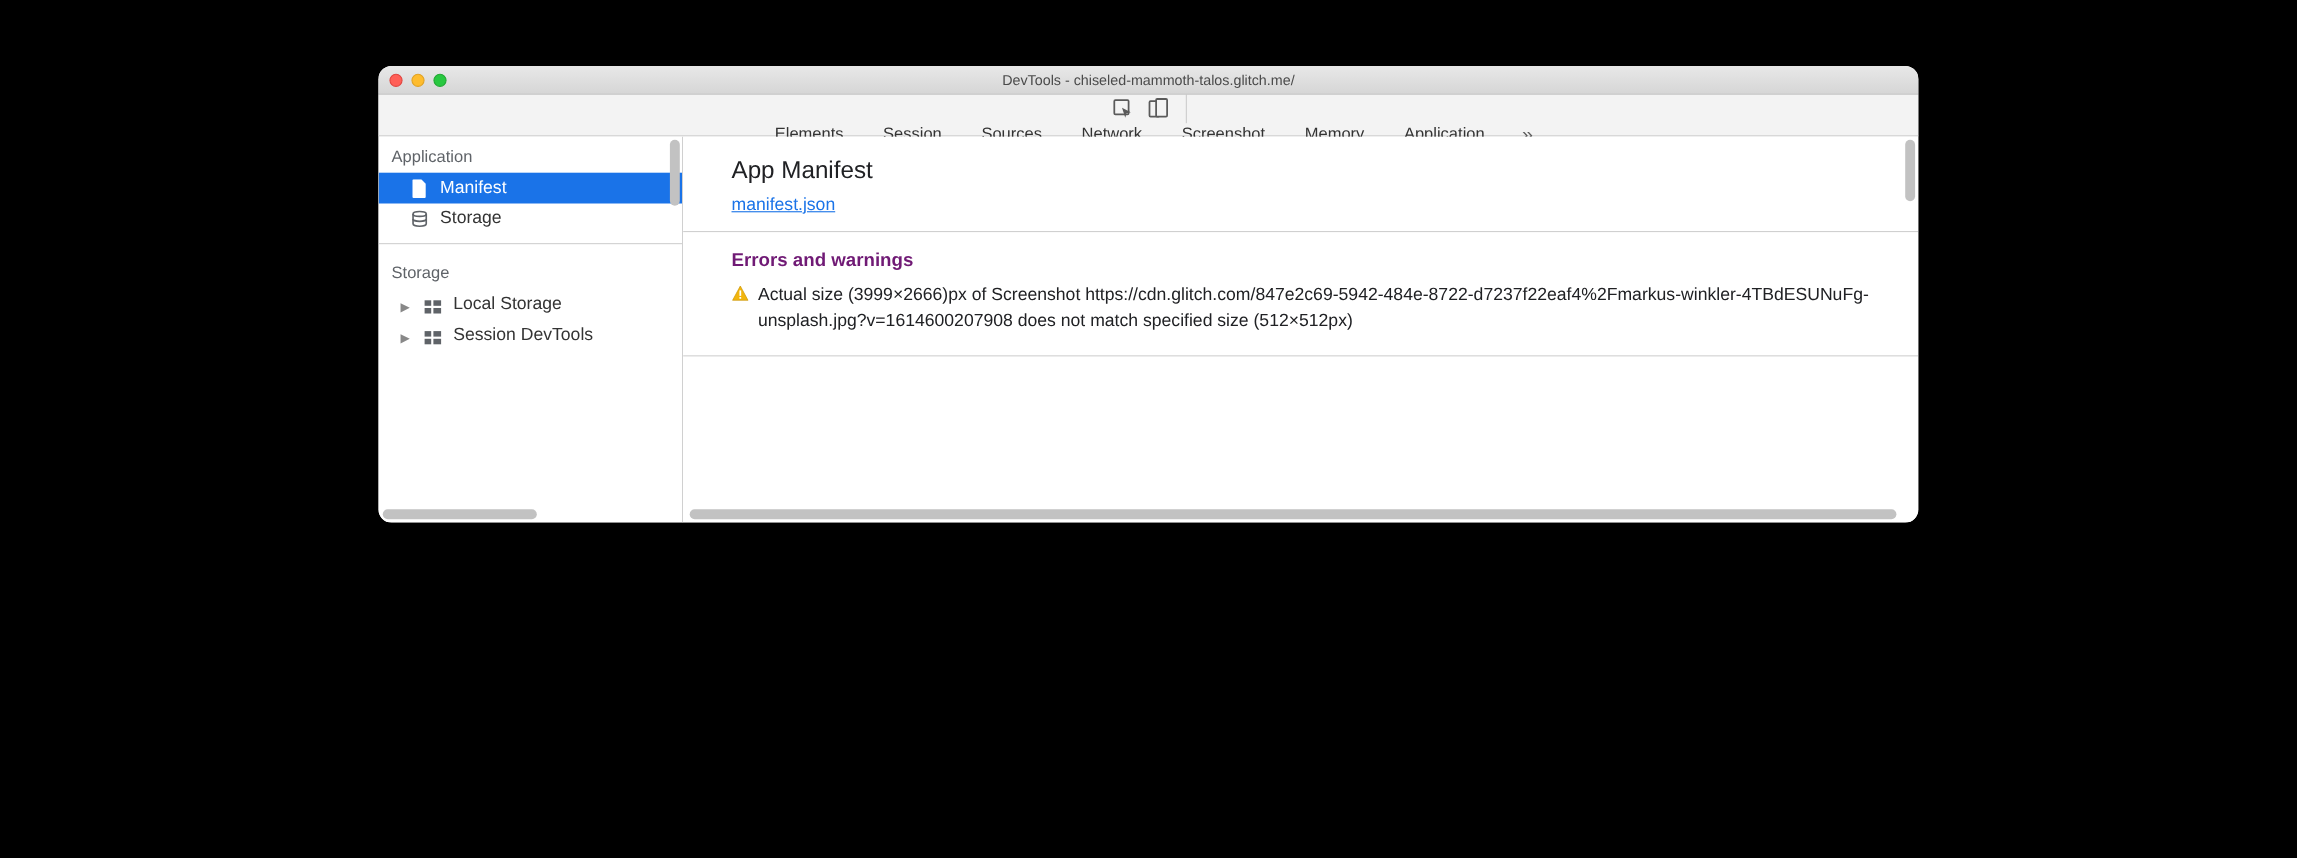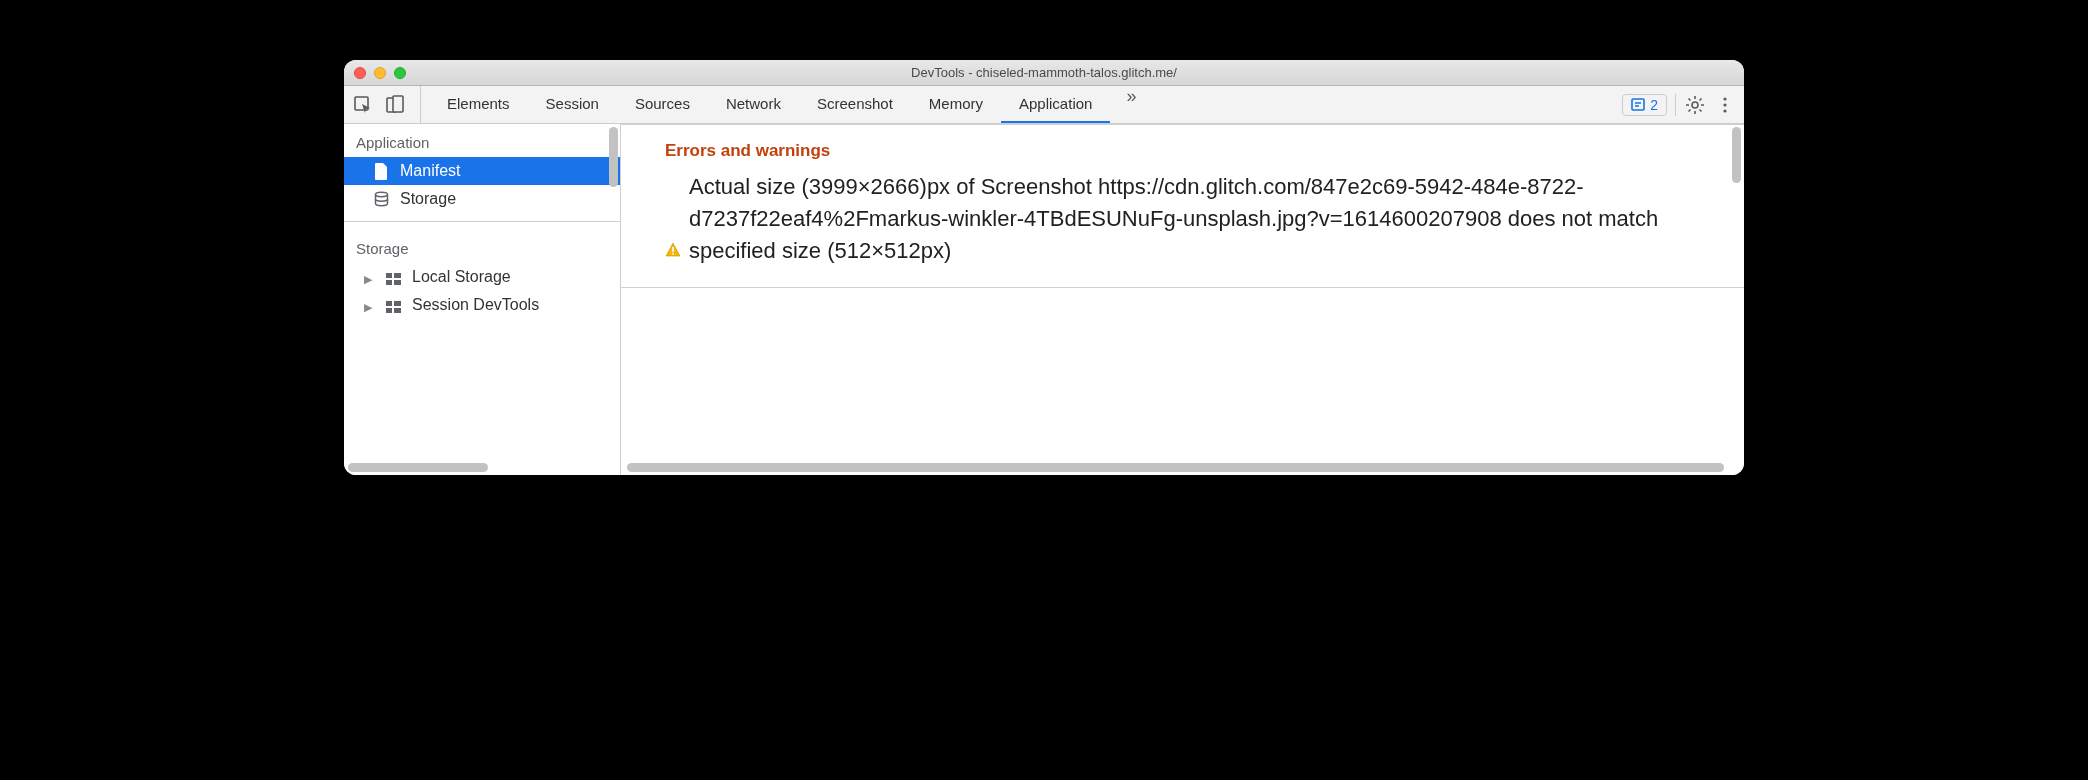--- a/index.html
+++ b/index.html
@@ -49,20 +49,21 @@
       color: #4a4a4a;
       pointer-events: none;
     }
     .toolbar {
       height: 38px;
       background: #f3f3f3;
       border-bottom: 1px solid #ccc;
       display: flex;
       align-items: center;
       padding: 0 8px;
+      flex-direction: column;
     }
     .tool-left {
       display: flex;
       align-items: center;
       gap: 10px;
       padding-right: 14px;
       border-right: 1px solid #ccc;
       height: 100%;
     }
     .icon-btn {
@@ -206,28 +207,28 @@
       font-size: 16px;
       cursor: pointer;
     }
     .hr { height: 1px; background: #d0d0d0; }
     .section {
       padding: 16px 44px 14px;
     }
     .section-title {
       font-size: 17px;
       font-weight: 600;
-      color: #c2410c;
+      color: #701a75;
       margin-bottom: 10px;
     }
     .warning-row {
       display: flex;
-      align-items: flex-end;
+      align-items: flex-start;
       gap: 8px;
-      font-size: 22px;
+      font-size: 16px;
       color: #202124;
       line-height: 1.45;
     }
     .warn-icon { flex-shrink: 0; margin-top: 2px; }
     .chev { color: #5a5a5a; font-size: 18px; padding: 0 16px; cursor: pointer; }
   </style>
 </head>
 <body>
 
 <div class="window">
@@ -341,20 +342,24 @@
               <rect x="9" y="8" width="7" height="5" fill="#5f6368"></rect>
             </svg>
         </span>
         <span>Session DevTools</span>
       </div>
     </div>
 
     <div class="main">
       <div class="main-scroll"></div>
       <div class="main-hscroll"></div>
+      <div class="main-head">
+        <div class="main-title">App Manifest</div>
+        <a class="link">manifest.json</a>
+      </div>
       <div class="hr"></div>
       <div class="section">
         <div class="section-title">Errors and warnings</div>
         <div class="warning-row">
           <span class="warn-icon">
             <svg width="16" height="16" viewBox="0 0 16 16">
                 <path d="M8 1 L15 14 H1 Z" fill="#f2b50d" stroke="#c99400" stroke-width="0.6"></path>
                 <rect x="7.2" y="5" width="1.6" height="5" fill="#fff"></rect>
                 <rect x="7.2" y="11" width="1.6" height="1.6" fill="#fff"></rect>
               </svg>

